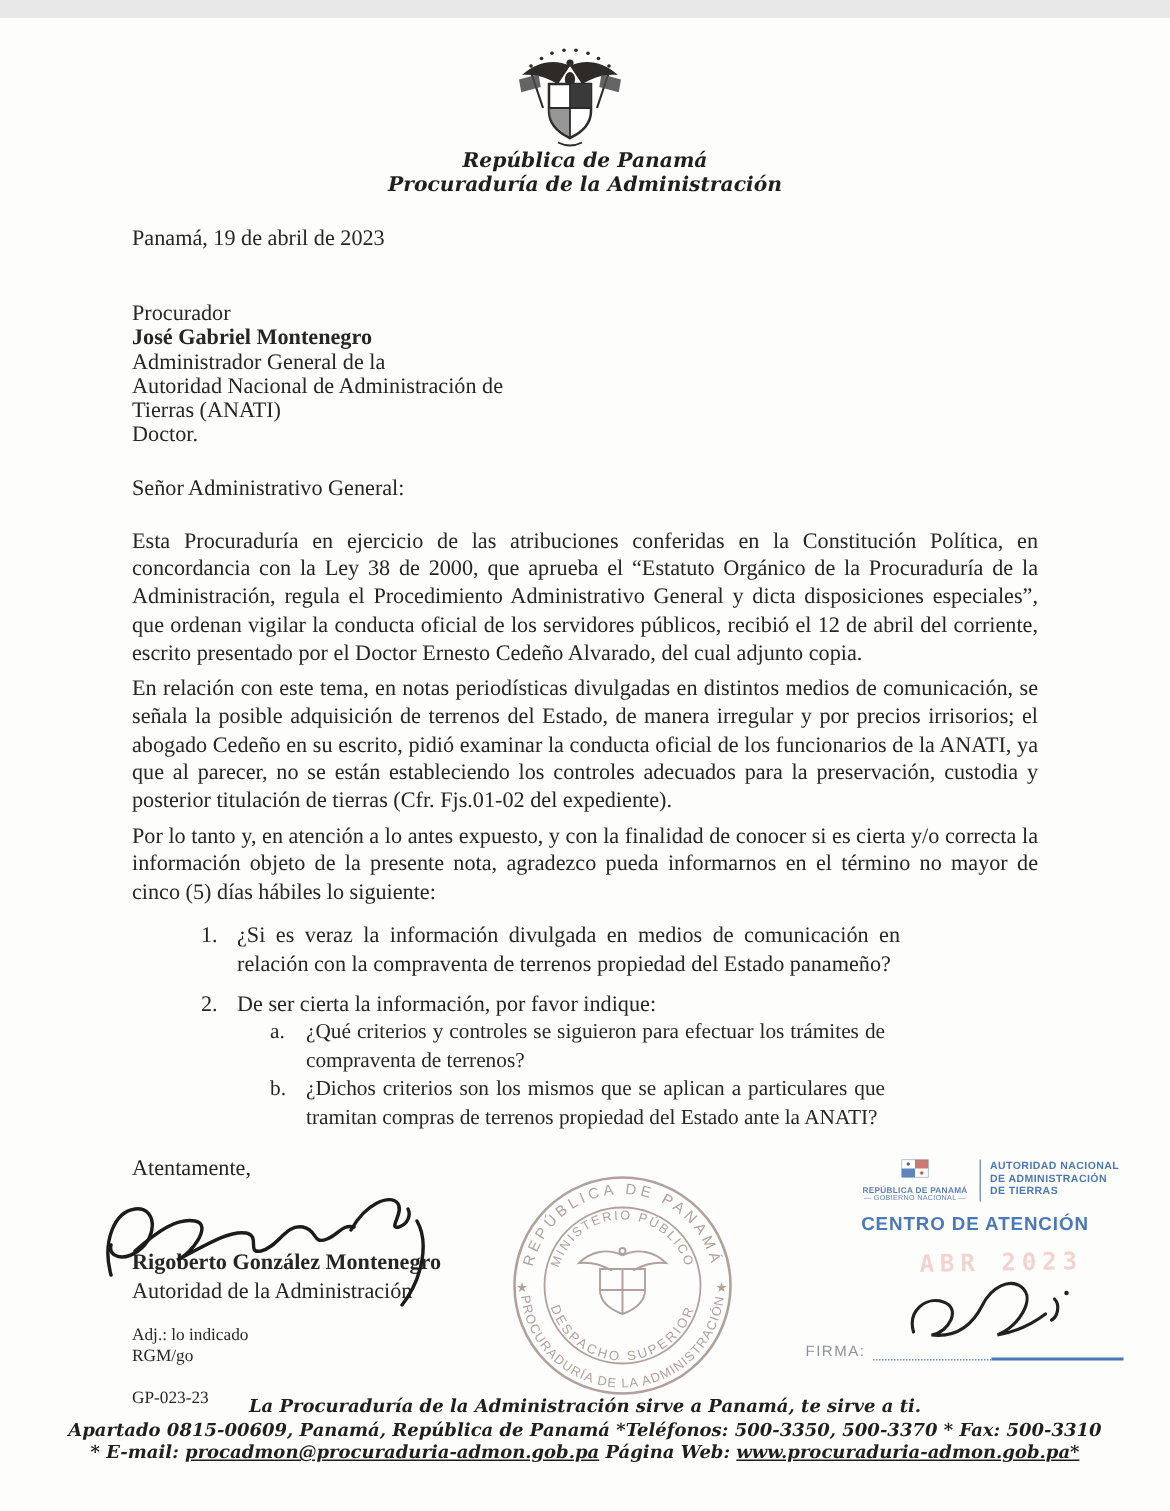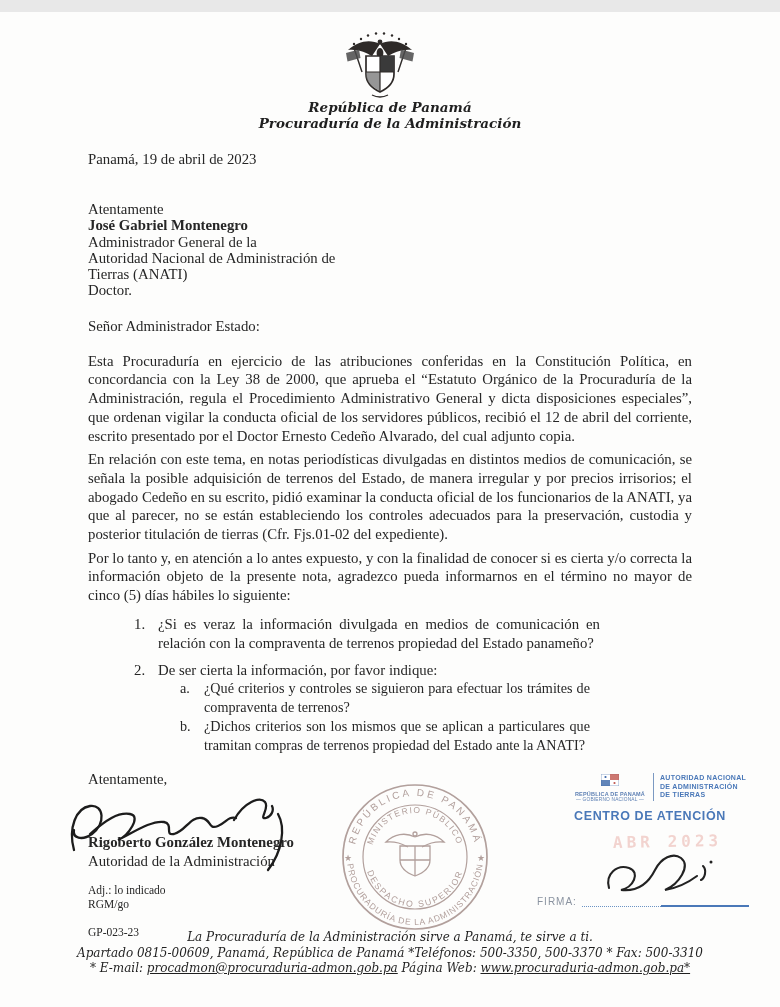--- a/index.html
+++ b/index.html
@@ -53,21 +53,21 @@
     letter-spacing:4px; color:rgba(217,103,90,0.28); transform:rotate(-1deg);
   }
   .firma-row { position:absolute; left:2px; top:124px; width:212px; display:flex; align-items:flex-end; }
   .firma-label { font-size:10px; color:#8a93a0; letter-spacing:1px; margin-right:5px; }
   .firma-line-dot { flex:1; border-bottom:1.5px dotted #6b93c4; height:10px; }
   .firma-line-solid { width:88px; border-bottom:2.5px solid #4a78b8; height:10px; }
   .anati-sig { position:absolute; left:64px; top:68px; width:138px; height:62px; pointer-events:none; }
   
   .footer {
     position:absolute; top:918px; left:0; width:780px; text-align:center;
-    font-family:"DejaVu Serif", serif; font-style:italic; font-weight:normal;
+    font-family:"DejaVu Serif", serif; font-style:italic; font-weight:bold;
     font-size:12px; line-height:15.5px; color:#1f1f1f;
   }
   .footer .u { text-decoration:underline;text-align:center; }
 </style>
 </head>
 <body>
 
 <div class="page">
 
   <svg class="crest-top" viewBox="0 0 96 76">
@@ -102,29 +102,29 @@
     <div>República de Panamá</div>
     <div>Procuraduría de la Administración</div>
   </div>
 
   <div class="body-text">
     <div class="dateline">
       <div>Panamá, 19 de abril de 2023</div>
     </div>
 
     <div class="recipient">
-      <div>Atentamente</div>
+      <div>Procurador</div>
       <div class="bold">José Gabriel Montenegro</div>
       <div>Administrador General de la</div>
       <div>Autoridad Nacional de Administración de</div>
       <div>Tierras (ANATI)</div>
       <div>Doctor.</div>
     </div>
 
-    <div class="salutation">Señor Administrador Estado:</div>
+    <div class="salutation">Señor Administrativo General:</div>
 
     <p class="para">Esta Procuraduría en ejercicio de las atribuciones conferidas en la Constitución Política, en concordancia con la Ley 38 de 2000, que aprueba el “Estatuto Orgánico de la Procuraduría de la Administración, regula el Procedimiento Administrativo General y dicta disposiciones especiales”, que ordenan vigilar la conducta oficial de los servidores públicos, recibió el 12 de abril del corriente, escrito presentado por el Doctor Ernesto Cedeño Alvarado, del cual adjunto copia.</p>
     <p class="para">En relación con este tema, en notas periodísticas divulgadas en distintos medios de comunicación, se señala la posible adquisición de terrenos del Estado, de manera irregular y por precios irrisorios; el abogado Cedeño en su escrito, pidió examinar la conducta oficial de los funcionarios de la ANATI, ya que al parecer, no se están estableciendo los controles adecuados para la preservación, custodia y posterior titulación de tierras (Cfr. Fjs.01-02 del expediente).</p>
     <p class="para para-last">Por lo tanto y, en atención a lo antes expuesto, y con la finalidad de conocer si es cierta y/o correcta la información objeto de la presente nota, agradezco pueda informarnos en el término no mayor de cinco (5) días hábiles lo siguiente:</p>
 
     <div class="qlist">
       <div class="qitem qitem-gap">
         <span class="qnum">1.</span>
         <span>¿Si es veraz la información divulgada en medios de comunicación en relación con la compraventa de terrenos propiedad del Estado panameño?</span>
       </div>

